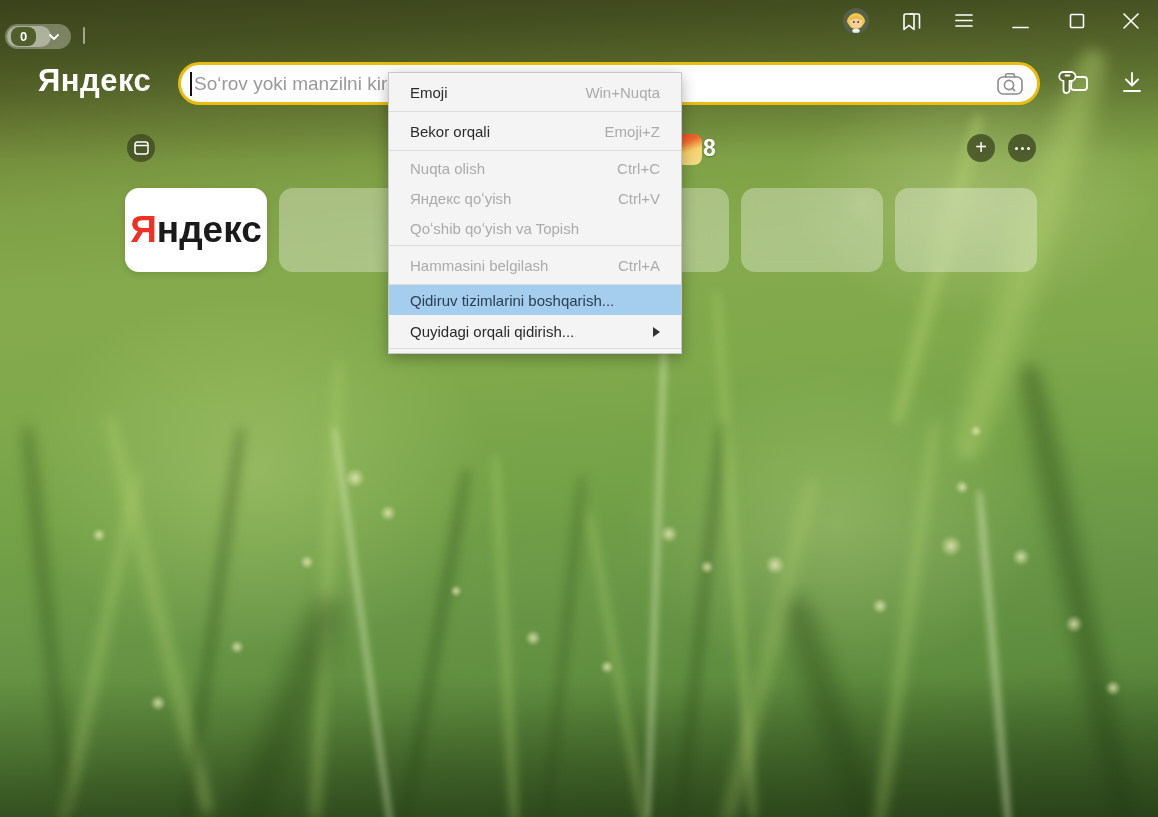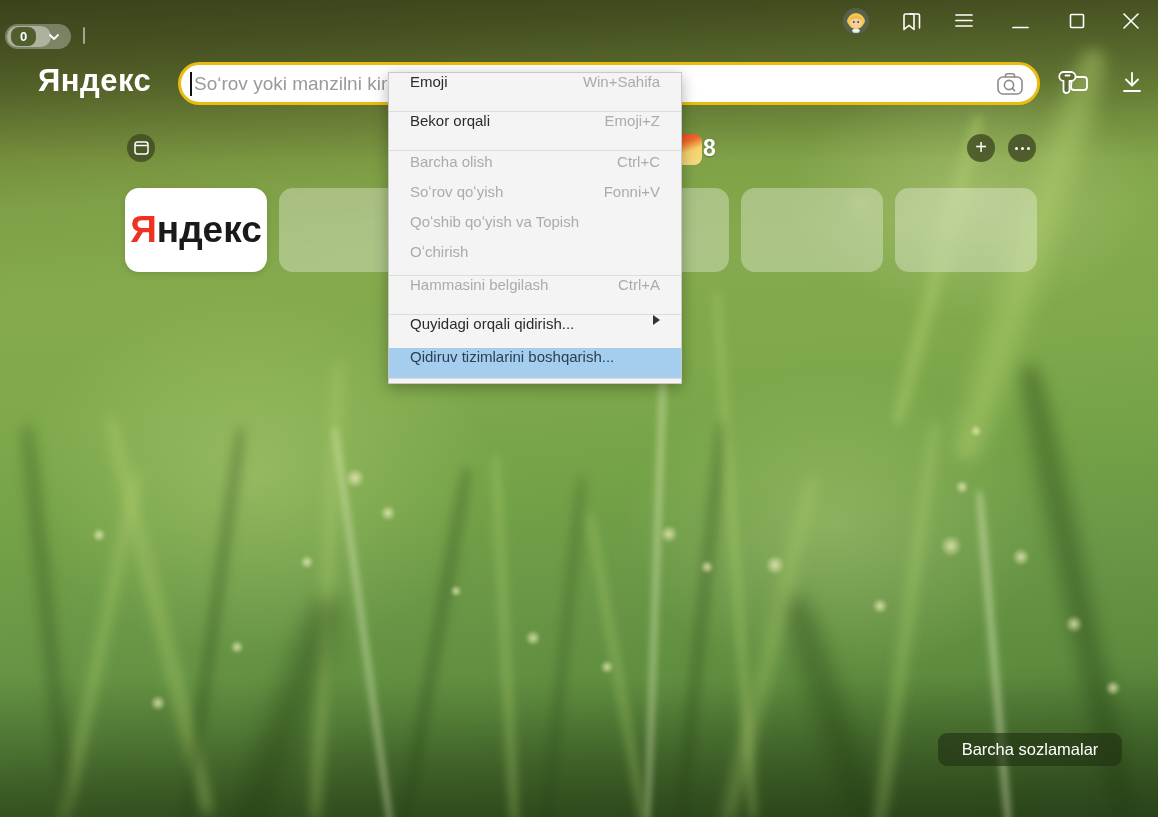--- a/index.html
+++ b/index.html
@@ -50,21 +50,21 @@
     background:linear-gradient(160deg,#e8432a 0%,#ef6a2d 28%,#f6d36b 55%,#f3dc8d 100%);}
   .notifcount{position:absolute;left:703px;top:133px;height:31px;line-height:31px;color:#fff;
     font-size:23px;font-weight:bold;z-index:10;text-shadow:0 1px 2px rgba(0,0,0,.25);}
   .plusglyph{font-size:20px;font-weight:300;margin-top:-2px;}
   .dots{display:flex;gap:3px;}
   .dots i{width:3px;height:3px;border-radius:50%;background:#fff;}
 
   
   .menu{position:absolute;left:388px;top:72px;width:292px;z-index:50;background:#f4f4f4;
     border:1px solid #c9c9c9;box-shadow:0 4px 14px rgba(0,0,0,.3);font-size:15px;color:#2b2b2b;padding-bottom:4px;}
-  .mrow{display:flex;justify-content:space-between;padding:0 21px;height:30px;}
+  .mrow{display:flex;justify-content:space-between;align-items:center;padding:0 21px;height:30px;}
   .h38{height:38px}.h33{height:33px}
   .msep{height:1px;background:#dcdcdc;}
   .mgroup{padding:2px 0;}
   .mrow.disabled .mlabel,.mrow.disabled .mshort{color:#ababab;}
   .mshort{color:#ababab;}
   .mrow.highlight{background:#a5cdee;}
   .mrow.highlight .mlabel{color:#2c3f52;}
   .subarrow{width:0;height:0;border-top:5px solid transparent;border-bottom:5px solid transparent;border-left:7px solid #333;}
 
   
@@ -237,59 +237,52 @@
       <span class="dots">
         <i></i>
         <i></i>
         <i></i>
       </span>
     </div>
 
   <div class="menu">
     <div class="mrow h38">
       <span class="mlabel">Emoji</span>
-      <span class="mshort">Win+Sahifa</span>
+      <span class="mshort">Win+Nuqta</span>
     </div>
     <div class="msep"></div>
     <div class="mrow h38">
       <span class="mlabel">Bekor orqali</span>
       <span class="mshort">Emoji+Z</span>
     </div>
     <div class="msep"></div>
     <div class="mgroup">
       <div class="mrow disabled">
-        <span class="mlabel">Barcha olish</span>
+        <span class="mlabel">Nuqta olish</span>
         <span class="mshort">Ctrl+C</span>
       </div>
       <div class="mrow disabled">
-        <span class="mlabel">Soʻrov qoʻyish</span>
-        <span class="mshort">Fonni+V</span>
+        <span class="mlabel">Яндекс qoʻyish</span>
+        <span class="mshort">Ctrl+V</span>
       </div>
       <div class="mrow disabled">
         <span class="mlabel">Qoʻshib qoʻyish va Topish</span>
         <span class="mshort"></span>
       </div>
-      <div class="mrow disabled">
-        <span class="mlabel">Oʻchirish</span>
-        <span class="mshort"></span>
-      </div>
     </div>
     <div class="msep"></div>
     <div class="mrow h38 disabled">
       <span class="mlabel">Hammasini belgilash</span>
       <span class="mshort">Ctrl+A</span>
     </div>
     <div class="msep"></div>
+    <div class="mrow highlight">
+      <span class="mlabel">Qidiruv tizimlarini boshqarish...</span>
+      <span class="mshort"></span>
+    </div>
     <div class="mrow h33">
       <span class="mlabel">Quyidagi orqali qidirish...</span>
       <span class="subarrow"></span>
     </div>
-    <div class="mrow highlight">
-      <span class="mlabel">Qidiruv tizimlarini boshqarish...</span>
-      <span class="mshort"></span>
-    </div>
-    <div class="msep"></div>
-  </div>
-
-  <div class="footbtn b1">
-    <span>Barcha sozlamalar</span>
-  </div>
+    <div class="msep"></div>
+  </div>
+
 </div>
 
 </body></html>

